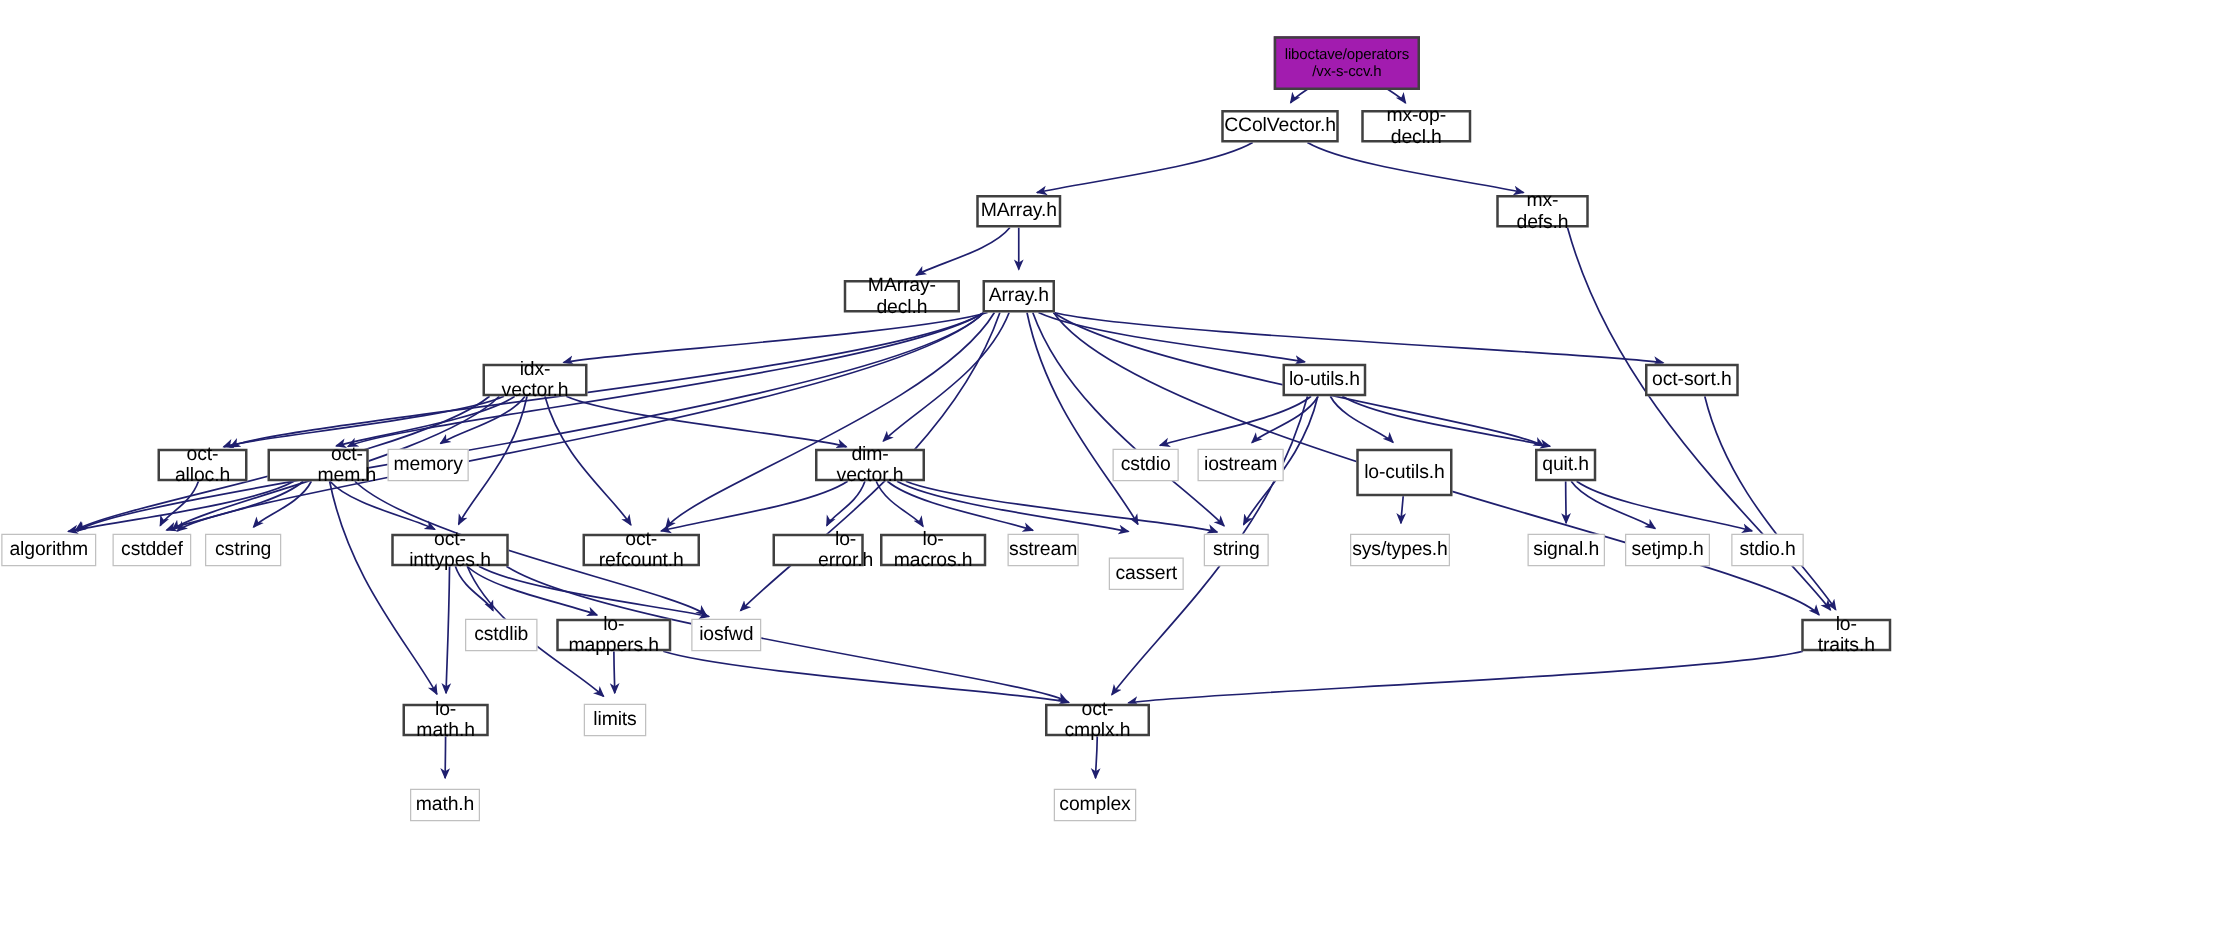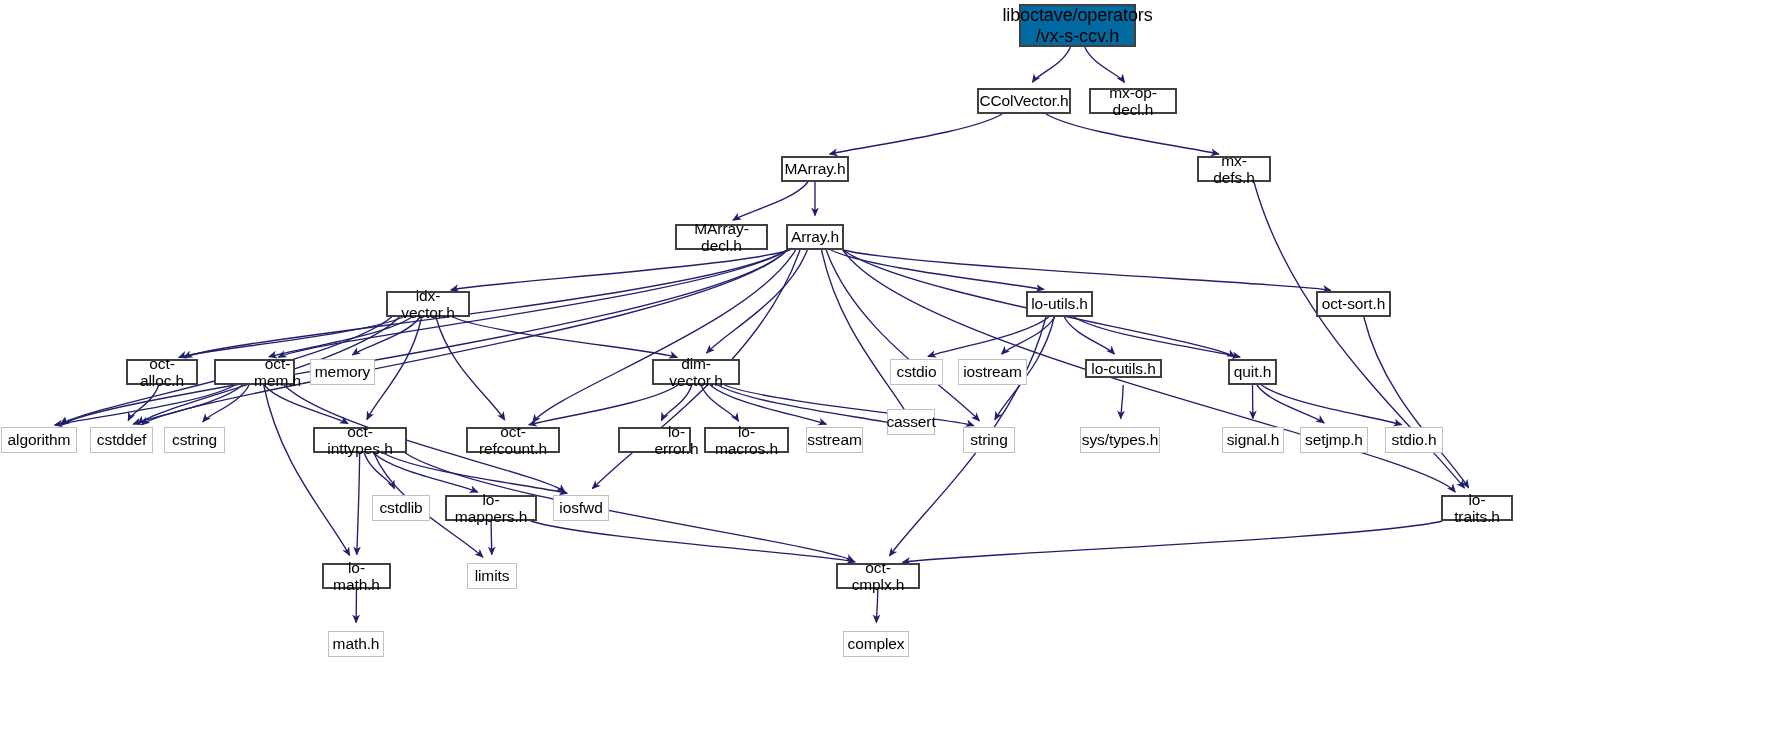--- a/index.html
+++ b/index.html
@@ -40,22 +40,23 @@
     border: 1px solid #c0c0c0;
     white-space: pre-line;
     letter-spacing: -0.1px;
     z-index: 3;
   }
   .node.hdr {
     border: 2px solid #404040;
   }
   .node.root {
     border: 2px solid #404040;
-    background: #0369a1;
-    font-size: 18px;
+    background: #a21caf;
+    font-size: 12px;
+    margin-top: 25px;
   }
   .node-label {
     pointer-events: none;
     padding: 0 3px;
   }
 </style>
 </head>
 <body>
 
 <div id="graph-root">
@@ -143,31 +144,31 @@
       <div class="node hdr" style="left: 786px; top: 224px; width: 58px; height: 26px;"><span class="node-label">Array.h</span></div>
       <div class="node hdr" style="left: 386px; top: 291px; width: 84px; height: 26px;"><span class="node-label">idx-vector.h</span></div>
       <div class="node hdr" style="left: 1026px; top: 291px; width: 67px; height: 26px;"><span class="node-label">lo-utils.h</span></div>
       <div class="node hdr" style="left: 1316px; top: 291px; width: 75px; height: 26px;"><span class="node-label">oct-sort.h</span></div>
       <div class="node hdr" style="left: 126px; top: 359px; width: 72px; height: 26px; align-items: center;"><span class="node-label">oct-alloc.h</span></div>
       <div class="node hdr" style="left: 214px; top: 359px; width: 81px; height: 26px; padding-left: 46px;"><span class="node-label">oct-mem.h</span></div>
       <div class="node sys" style="left: 310px; top: 359px; width: 65px; height: 26px;"><span class="node-label">memory</span></div>
       <div class="node hdr" style="left: 652px; top: 359px; width: 88px; height: 26px;"><span class="node-label">dim-vector.h</span></div>
       <div class="node sys" style="left: 890px; top: 359px; width: 53px; height: 26px;"><span class="node-label">cstdio</span></div>
       <div class="node sys" style="left: 958px; top: 359px; width: 69px; height: 26px;"><span class="node-label">iostream</span></div>
-      <div class="node hdr" style="left: 1085px; top: 359px; width: 77px; height: 19px;"><span class="node-label">lo-cutils.h</span></div>
+      <div class="node hdr" style="left: 1085px; top: 359px; width: 77px; height: 38px;"><span class="node-label">lo-cutils.h</span></div>
       <div class="node hdr" style="left: 1228px; top: 359px; width: 49px; height: 26px;"><span class="node-label">quit.h</span></div>
       <div class="node sys" style="left: 1px; top: 427px; width: 76px; height: 26px;"><span class="node-label">algorithm</span></div>
       <div class="node sys" style="left: 90px; top: 427px; width: 63px; height: 26px;"><span class="node-label">cstddef</span></div>
       <div class="node sys" style="left: 164px; top: 427px; width: 61px; height: 26px;"><span class="node-label">cstring</span></div>
       <div class="node hdr" style="left: 313px; top: 427px; width: 94px; height: 26px;"><span class="node-label">oct-inttypes.h</span></div>
       <div class="node hdr" style="left: 466px; top: 427px; width: 94px; height: 26px;"><span class="node-label">oct-refcount.h</span></div>
       <div class="node hdr" style="left: 618px; top: 427px; width: 73px; height: 26px; padding-left: 44px;"><span class="node-label">lo-error.h</span></div>
       <div class="node hdr" style="left: 704px; top: 427px; width: 85px; height: 26px;"><span class="node-label">lo-macros.h</span></div>
       <div class="node sys" style="left: 806px; top: 427px; width: 57px; height: 26px;"><span class="node-label">sstream</span></div>
-      <div class="node sys" style="left: 887px; top: 409px; width: 48px; height: 26px;"><span class="node-label">cassert</span></div>
+      <div class="node sys" style="left: 887px; top: 446px; width: 60px; height: 26px;"><span class="node-label">cassert</span></div>
       <div class="node sys" style="left: 963px; top: 427px; width: 52px; height: 26px;"><span class="node-label">string</span></div>
       <div class="node sys" style="left: 1080px; top: 427px; width: 80px; height: 26px;"><span class="node-label">sys/types.h</span></div>
       <div class="node sys" style="left: 1222px; top: 427px; width: 62px; height: 26px;"><span class="node-label">signal.h</span></div>
       <div class="node sys" style="left: 1300px; top: 427px; width: 68px; height: 26px;"><span class="node-label">setjmp.h</span></div>
       <div class="node sys" style="left: 1385px; top: 427px; width: 58px; height: 26px;"><span class="node-label">stdio.h</span></div>
       <div class="node hdr" style="left: 1441px; top: 495px; width: 72px; height: 26px;"><span class="node-label">lo-traits.h</span></div>
       <div class="node sys" style="left: 372px; top: 495px; width: 58px; height: 26px;"><span class="node-label">cstdlib</span></div>
       <div class="node hdr" style="left: 445px; top: 495px; width: 92px; height: 26px; justify-content: center;"><span class="node-label">lo-mappers.h</span></div>
       <div class="node sys" style="left: 553px; top: 495px; width: 56px; height: 26px;"><span class="node-label">iosfwd</span></div>
       <div class="node hdr" style="left: 322px; top: 563px; width: 69px; height: 26px;"><span class="node-label">lo-math.h</span></div>

